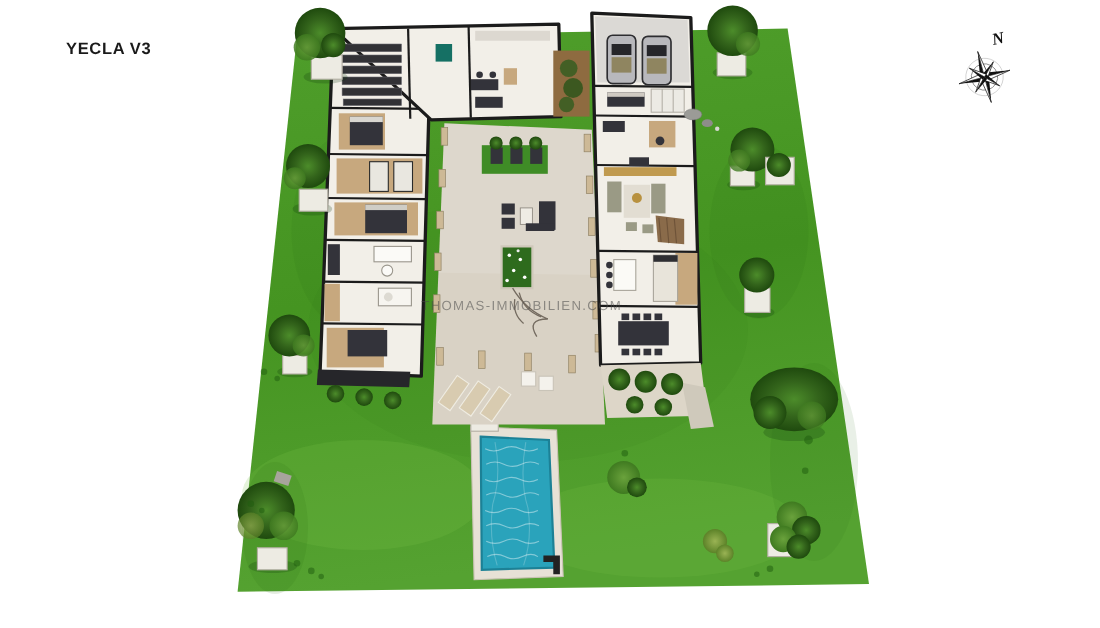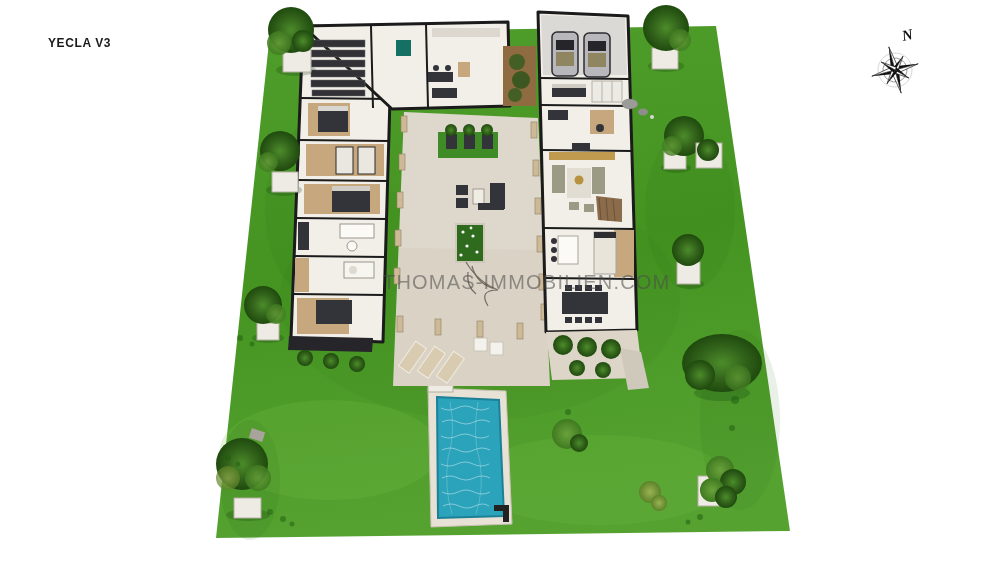--- a/index.html
+++ b/index.html
@@ -5,23 +5,23 @@
   :root{
     --background:#ffffff; --grass:#479522; --grass-dark:#2e7413; --grass-light:#63ae3e;
     --pavement:#d9d2c5; --deck:#e7e1d6; --pool-water:#2aa3bb; --wall:#1b1b1b;
     --floor-white:#f2efe8; --floor-wood:#c7a87e; --furniture-dark:#33333a;
     --planter-white:#edebe3; --tree-dark:#2c5a17; --text:#1a1a1a; --watermark:#4a4a4a;
   }
   html,body{margin:0;padding:0;background:var(--background);}
   .stage{position:relative;width:1000px;height:571px;background:var(--background);
          font-family:"Liberation Sans",sans-serif;overflow:hidden;}
   .scene{position:absolute;left:0;top:0;width:1000px;height:571px;}
-  .page-title{position:absolute;left:48px;top:36px;font-size:12px;font-weight:bold;
+  .page-title{position:absolute;left:60px;top:36px;font-size:15px;font-weight:bold;
          letter-spacing:.6px;color:var(--text);}
-  .watermark{position:absolute;left:383px;top:271px;font-size:20px;letter-spacing:1.2px;
+  .watermark{position:absolute;left:383px;top:271px;font-size:12px;letter-spacing:1.2px;
          color:var(--watermark);opacity:.55;white-space:nowrap;}
   .disclaimer{position:absolute;right:14px;top:541px;font-size:12.5px;color:var(--text);
          white-space:nowrap;}
   .compass{position:absolute;left:855px;top:24px;width:84px;height:84px;}
   .compass text{font-family:"Liberation Serif",serif;font-weight:bold;font-style:italic;
          font-size:15px;fill:#111;}
   
   .lawn{fill:url(#glawn);}
   .wallbox{fill:var(--floor-white);stroke:var(--wall);stroke-width:3;stroke-linejoin:round;}
   .iw{stroke:var(--wall);stroke-width:2;}

